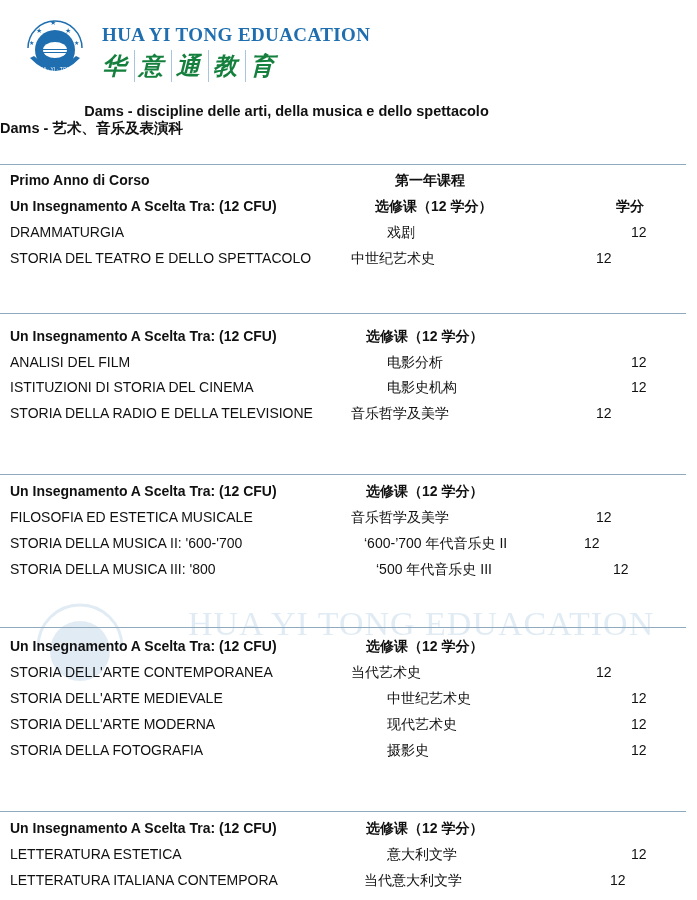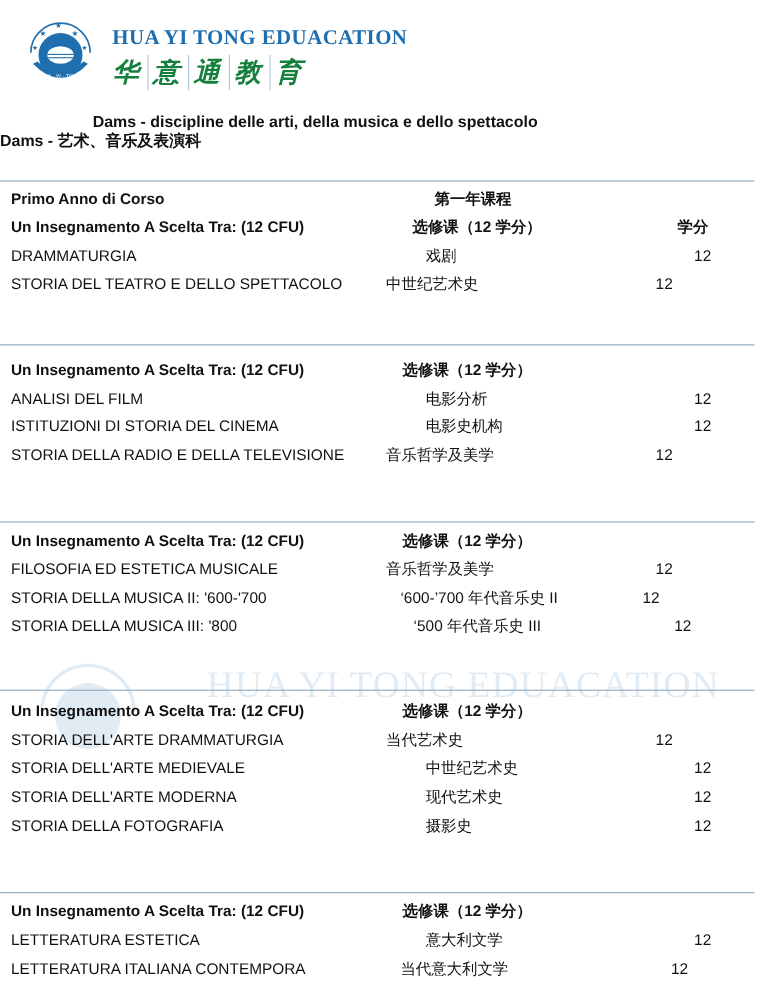--- a/index.html
+++ b/index.html
@@ -132,21 +132,21 @@
   <span class="zh" style="left:376px">‘500 年代音乐史 III</span>
   <span class="cr" style="left:613px">12</span>
 </div>
 
 <div class="divider" style="top:627px"></div>
 <div class="row bold" style="top:638px">
   <span class="it">Un Insegnamento A Scelta Tra: (12 CFU)</span>
   <span class="zh" style="left:366px">选修课（12 学分）</span>
 </div>
 <div class="row" style="top:664px">
-  <span class="it">STORIA DELL'ARTE DRAMMATURGIA</span>
+  <span class="it">STORIA DELL'ARTE CONTEMPORANEA</span>
   <span class="zh" style="left:351px">当代艺术史</span>
   <span class="cr" style="left:596px">12</span>
 </div>
 <div class="row" style="top:690px">
   <span class="it">STORIA DELL'ARTE MEDIEVALE</span>
   <span class="zh" style="left:387px">中世纪艺术史</span>
   <span class="cr" style="left:631px">12</span>
 </div>
 <div class="row" style="top:716px">
   <span class="it">STORIA DELL'ARTE MODERNA</span>

